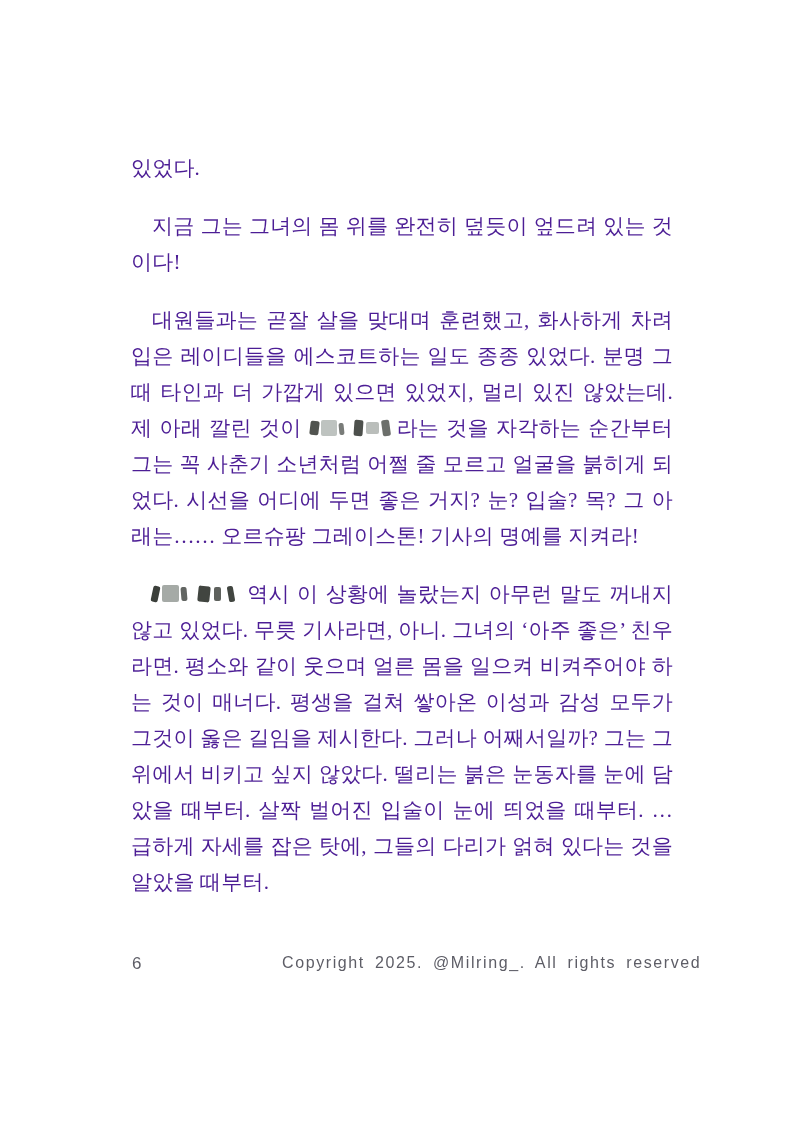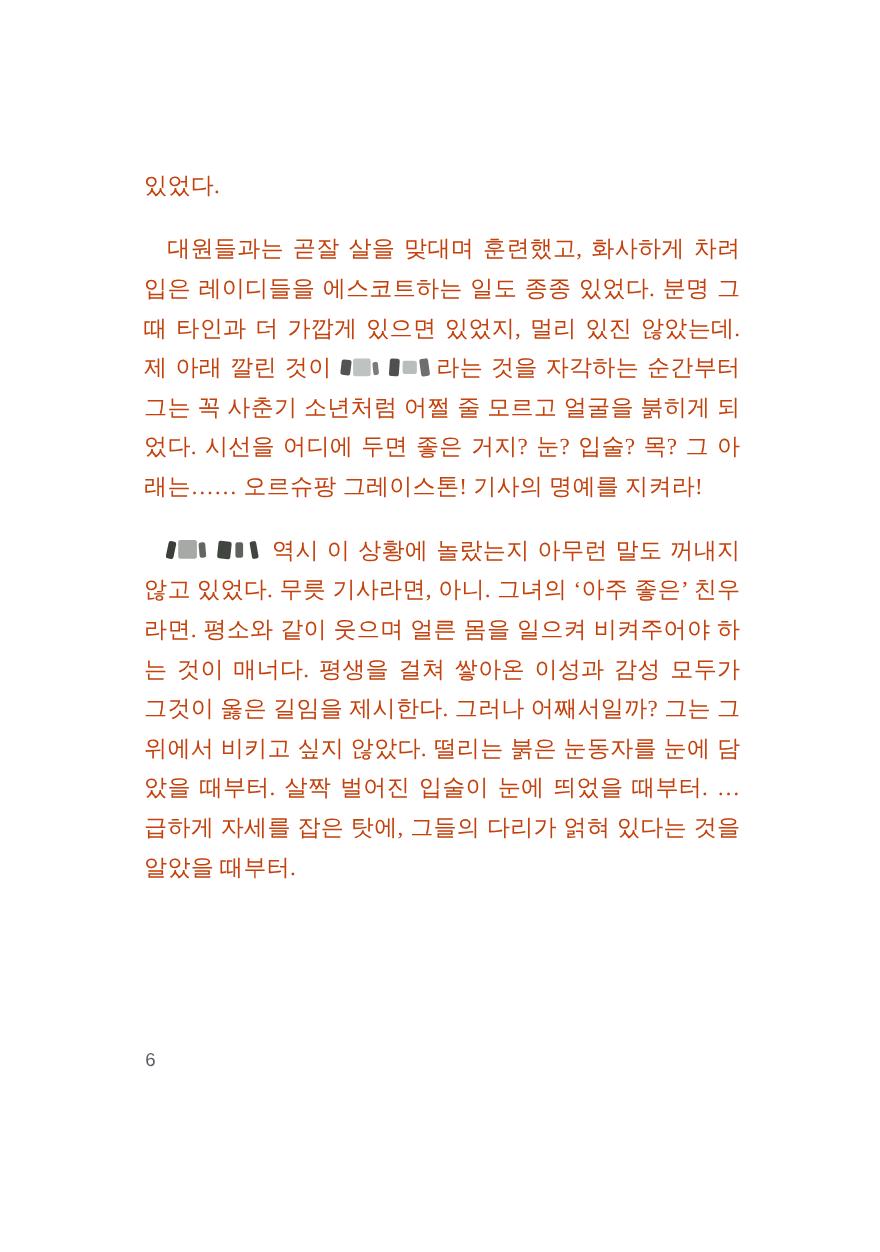--- a/index.html
+++ b/index.html
@@ -13,21 +13,21 @@
     height: 1138px;
     background: #ffffff;
     overflow: hidden;
     font-family: "Liberation Serif", "DejaVu Serif", serif;
   }
   .page-body {
     position: absolute;
     left: 131px;
     top: 150px;
     width: 542px;
-    color: #c2410c;
+    color: #4c1d95;
     font-size: 21px;
     line-height: 36px;
     text-align: justify;
     letter-spacing: 0.2px;
   }
   .para {
     margin: 0 0 22px 0;
   }
   .para.indent {
     text-indent: 1em;
@@ -94,21 +94,23 @@
     white-space: nowrap;
   }
 </style>
 </head>
 <body>
 
 <div class="page">
 
   <div class="page-body">
       <p class="para">있었다.</p>
+      <p class="para indent">지금 그는 그녀의 몸 위를 완전히 덮듯이 엎드려 있는 것이다!</p>
       <p class="para indent">대원들과는 곧잘 살을 맞대며 훈련했고, 화사하게 차려입은 레이디들을 에스코트하는 일도 종종 있었다. 분명 그때 타인과 더 가깝게 있으면 있었지, 멀리 있진 않았는데. 제 아래 깔린 것이 <span class="smudge v1"><i class="b0"></i><i class="b1"></i><i class="b2"></i><i class="b3"></i><i class="b4"></i><i class="b5"></i></span>라는 것을 자각하는 순간부터 그는 꼭 사춘기 소년처럼 어쩔 줄 모르고 얼굴을 붉히게 되었다. 시선을 어디에 두면 좋은 거지? 눈? 입술? 목? 그 아래는…… 오르슈팡 그레이스톤! 기사의 명예를 지켜라!</p>
       <p class="para indent"><span class="smudge v2"><i class="b0"></i><i class="b1"></i><i class="b2"></i><i class="b3"></i><i class="b4"></i><i class="b5"></i></span> 역시 이 상황에 놀랐는지 아무런 말도 꺼내지 않고 있었다. 무릇 기사라면, 아니. 그녀의 ‘아주 좋은’ 친우라면. 평소와 같이 웃으며 얼른 몸을 일으켜 비켜주어야 하는 것이 매너다. 평생을 걸쳐 쌓아온 이성과 감성 모두가 그것이 옳은 길임을 제시한다. 그러나 어째서일까? 그는 그 위에서 비키고 싶지 않았다. 떨리는 붉은 눈동자를 눈에 담았을 때부터. 살짝 벌어진 입술이 눈에 띄었을 때부터. …급하게 자세를 잡은 탓에, 그들의 다리가 얽혀 있다는 것을 알았을 때부터.</p>
     </div>
 
   <div class="page-footer">
     <span class="page-number">6</span>
+    <span class="copyright-text">Copyright 2025. @Milring_. All rights reserved</span>
   </div>
 
 </div>
 
 </body></html>

